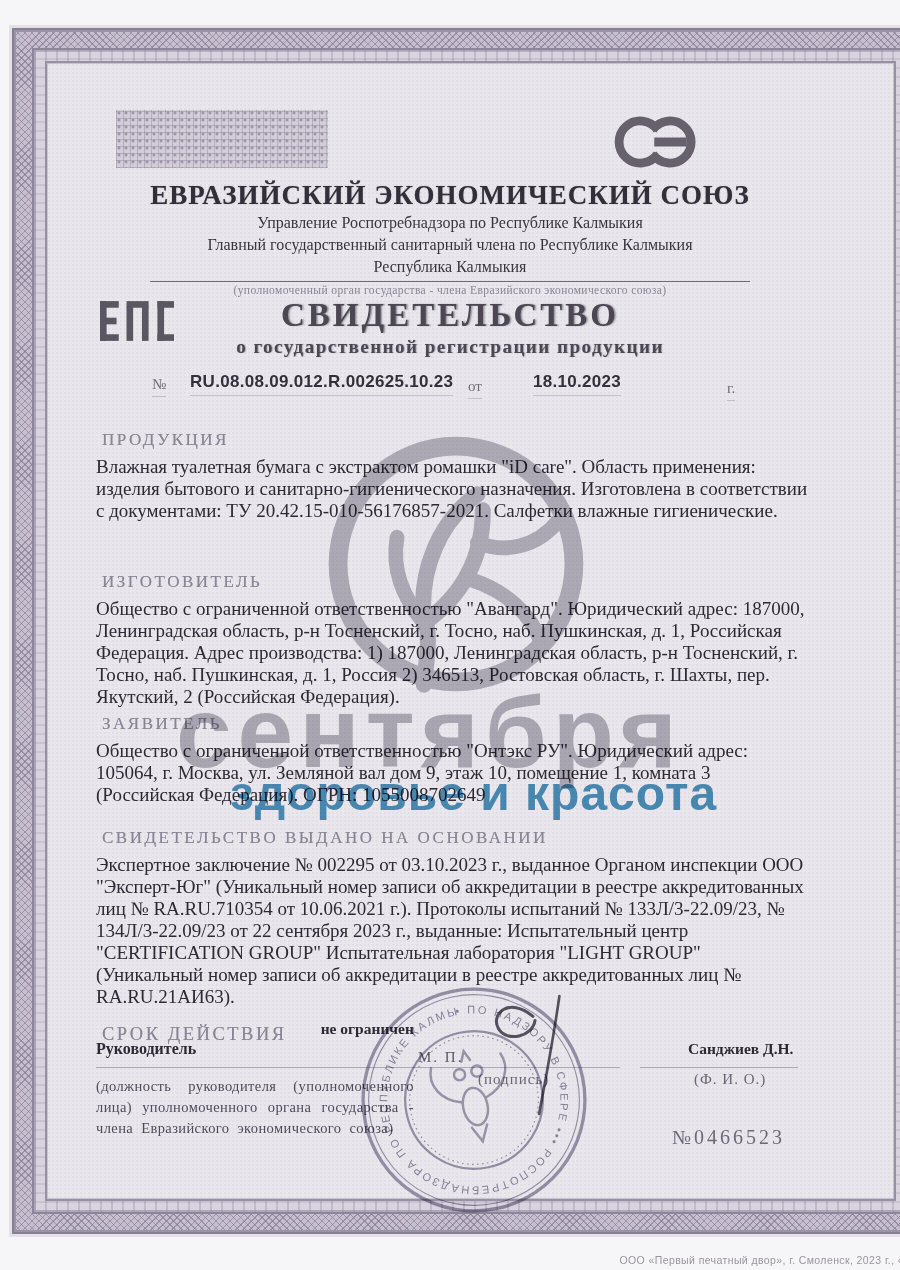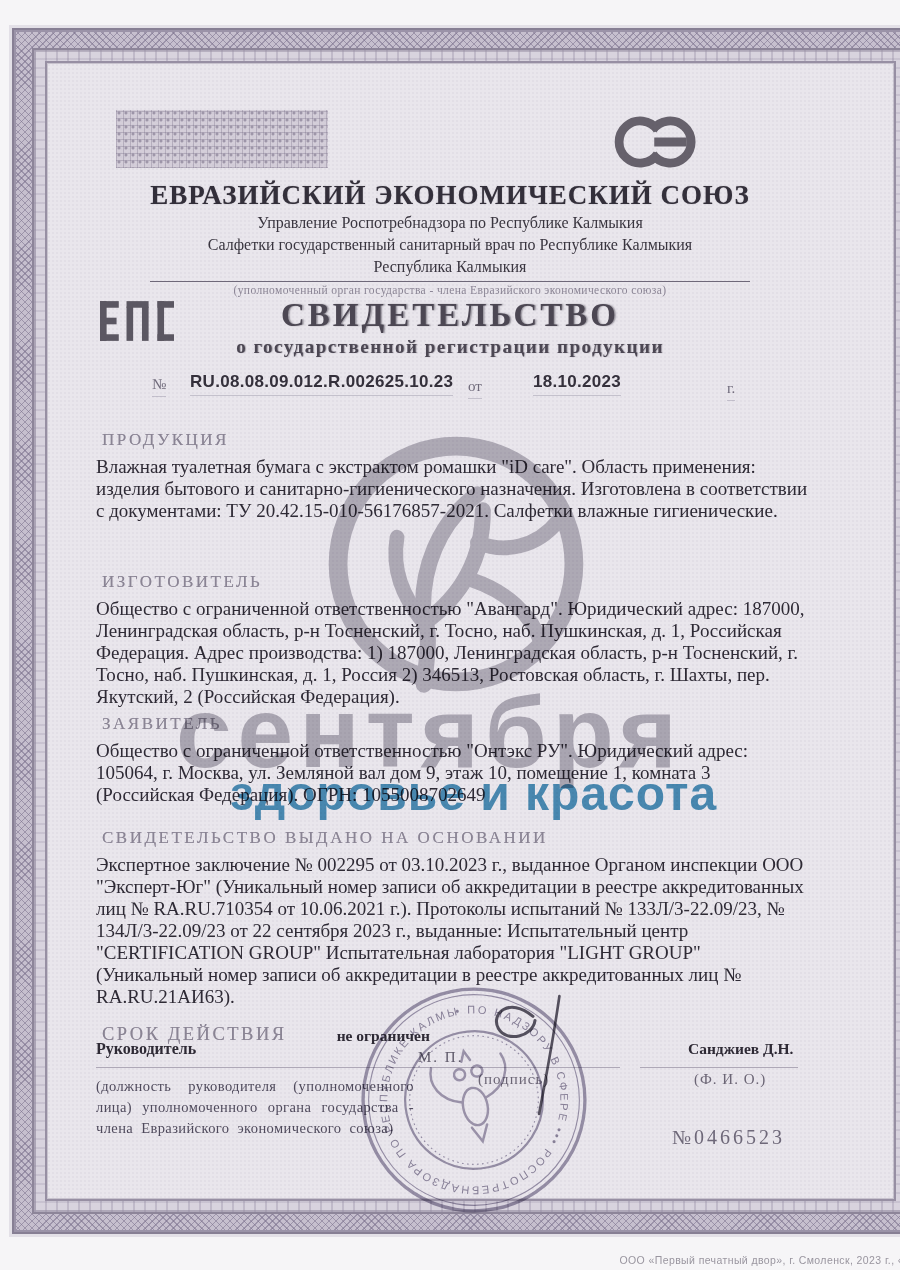--- a/index.html
+++ b/index.html
@@ -50,21 +50,21 @@
   .reg-lbl{font-size:15px;color:#6f6a7a;}
   .reg-val{font-family:"Liberation Sans",sans-serif;font-weight:bold;font-size:17px;color:#34303b;letter-spacing:.3px;}
   .rl-no{left:152px;top:376px}.rv-num{left:190px;top:372px}
   .rl-ot{left:468px;top:378px}.rv-date{left:533px;top:372px}.rl-g{left:727px;top:380px}
   
   .sections{position:absolute;left:96px;top:424px;width:712px;z-index:2;}
   .sec-h{margin:6px;font-size:17px;font-weight:normal;letter-spacing:2.5px;color:#8a8494;
     text-shadow:0 0 .5px rgba(138,132,148,.6);}
   .sec-b{margin:2px 0 0;font-size:19px;line-height:22px;color:#2e2a35;}
   .m-manuf{margin-top:50px}.m-compl{margin-top:46px}.m-basis{margin-top:22px}
-  .validity{margin-top:10px;display:flex;align-items:flex-end;gap:16px;}
+  .validity{margin-top:10px;display:flex;align-items:center;}
   .validity .sec-h{font-size:18.5px;}
   .validity-val{margin-left:28px;position:relative;top:-6px;font-weight:bold;font-size:15.5px;color:#2e2a35;}
   
   .abs{position:absolute;z-index:2;}
   .sig-pos{left:96px;top:1040px;font-weight:bold;font-size:16px;}
   .sig-name{left:688px;top:1040px;font-weight:bold;font-size:15.5px;}
   .sig-line-l{left:96px;top:1067px;width:524px;border-top:1px solid rgba(125,117,140,.55);}
   .sig-line-r{left:640px;top:1067px;width:158px;border-top:1px solid rgba(125,117,140,.55);}
   .mp-label{left:418px;top:1049px;font-size:15px;color:#5d5868;letter-spacing:2px;}
   .cap{font-size:15px;color:#6b6575;letter-spacing:1px;}
@@ -108,21 +108,21 @@
         <path d="M46.3,49.8 A24,24 0 1,0 46.3,22.2"></path>
         <path d="M48,36 H85"></path>
       </g>
     </svg>
     <span class="sr">СЭ</span>
   </div>
 
   <div class="head">
     <div class="union-title">ЕВРАЗИЙСКИЙ ЭКОНОМИЧЕСКИЙ СОЮЗ</div>
     <div class="auth-line auth-1">Управление Роспотребнадзора по Республике Калмыкия</div>
-    <div class="auth-line auth-2">Салфетки государственный санитарный врач по Республике Калмыкия</div>
+    <div class="auth-line auth-2">Главный государственный санитарный члена по Республике Калмыкия</div>
     <div class="auth-line auth-3">Республика Калмыкия</div>
     <div class="auth-rule"></div>
     <div class="auth-caption">(уполномоченный орган государства - члена Евразийского экономического союза)</div>
     <div class="doc-title">СВИДЕТЕЛЬСТВО</div>
     <div class="doc-subtitle">о государственной регистрации продукции</div>
   </div>
 
   <div class="eac-logo">
     <svg width="74" height="74" viewBox="0 0 134 72" aria-hidden="true">
       <g fill="#433f4a" opacity="0.85">

